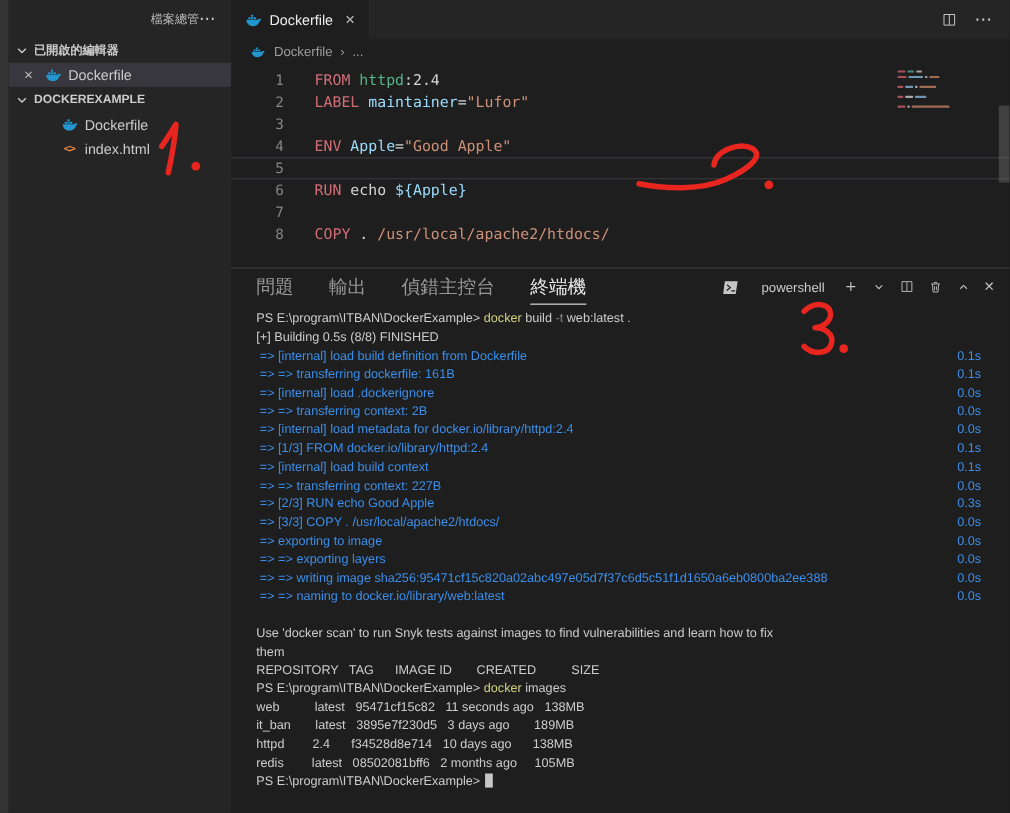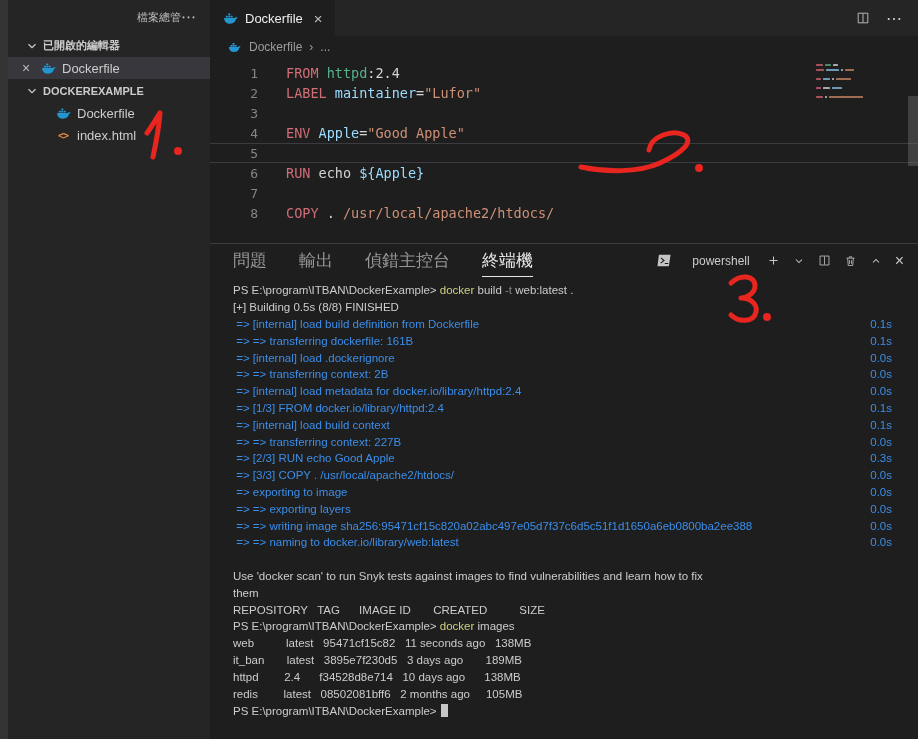--- a/index.html
+++ b/index.html
@@ -6,21 +6,21 @@
   html,body{width:918px;height:739px;overflow:hidden}
   body{background:#1e1e1e;font-family:"Liberation Sans",sans-serif}
   .window{position:relative;width:918px;height:739px;display:flex}
   .sliver{width:8px;background:#333333;flex-shrink:0}
 
   
   .sidebar{width:202px;background:#252526;flex-shrink:0;color:#cccccc}
   .sidebar-header{height:34px;display:flex;align-items:center;justify-content:flex-end;padding:0 14px 0 18px}
   .sidebar-title{font-size:11px;color:#bbbbbb}
   .more{font-size:15px;color:#cccccc;cursor:pointer}
-  .section-header{height:23px;display:flex;align-items:center;gap:3px;font-size:11px;font-weight:700;color:#cccccc;padding-left:16px;cursor:pointer}
+  .section-header{height:23px;display:flex;align-items:center;gap:3px;font-size:11px;font-weight:700;color:#cccccc;padding-left:4px;cursor:pointer}
   .tree-row{height:22px;display:flex;align-items:center;gap:6px;font-size:13px;cursor:pointer;color:#cccccc}
   .tree-row.selected{background:#37373d}
   .row-close{color:#bbbbbb;width:16px;text-align:center;margin-left:10px;font-size:14px}
   .tree-row.file-row{padding-left:47px}
   .file-icon{display:inline-flex;width:16px;justify-content:center;align-items:center}
   .html-glyph{color:#e8883e;font-weight:700;font-size:10px;letter-spacing:-1px;font-family:"DejaVu Sans Mono",monospace}
 
   
   .editor-region{flex:1;min-width:0;display:flex;flex-direction:column;position:relative}
   .tabbar{height:36px;background:#252526;display:flex;justify-content:space-between}
@@ -43,21 +43,21 @@
   .mm-row span{height:2.4px;border-radius:.5px;opacity:.85;display:inline-block}
   .v-scroll{position:absolute;top:38px;right:0;width:10px;height:70px;background:rgba(120,120,120,.38)}
 
   
   .panel{flex:1;min-height:0;border-top:1px solid #3c3c3c;display:flex;flex-direction:column;background:#1e1e1e}
   .panel-header{height:33px;display:flex;align-items:center;justify-content:space-between;padding:0 14px 0 23px;flex-shrink:0}
   .panel-tabs{display:flex;gap:32px;height:100%;align-items:flex-end;font-size:17px;color:#989898}
   .panel-tab{height:100%;display:flex;align-items:center;border-bottom:1px solid transparent;cursor:pointer}
   .panel-tab.active{color:#e7e7e7;border-bottom-color:#e7e7e7}
   .panel-actions{display:flex;align-items:center;gap:13px;color:#c5c5c5}
-  .shell-badge{display:flex;align-items:flex-start;gap:20px;font-size:12px;color:#cccccc;cursor:pointer;margin-right:4px}
+  .shell-badge{display:flex;align-items:flex-end;gap:20px;font-size:12px;color:#cccccc;cursor:pointer;margin-right:4px}
   .icon-btn{display:inline-flex;align-items:center;cursor:pointer}
   .close-x{font-size:16px;line-height:1;cursor:pointer}
   .terminal{flex:1;padding:5px 0 0 23px;font-family:Liberation Sans, sans-serif;font-size:11.5px;overflow:hidden}
   .t-line{height:16.8px;display:flex;align-items:center}
   .t-left{white-space:pre;flex:1;overflow:hidden}
   .t-time{color:var(--terminal-blue,#3b8eea);padding-right:26px;flex-shrink:0}
   .ts-fg{color:#cccccc}
   .ts-yellow{color:var(--terminal-yellow,#d0d080)}
   .ts-gray{color:#848484}
   .ts-blue{color:var(--terminal-blue,#3b8eea)}

